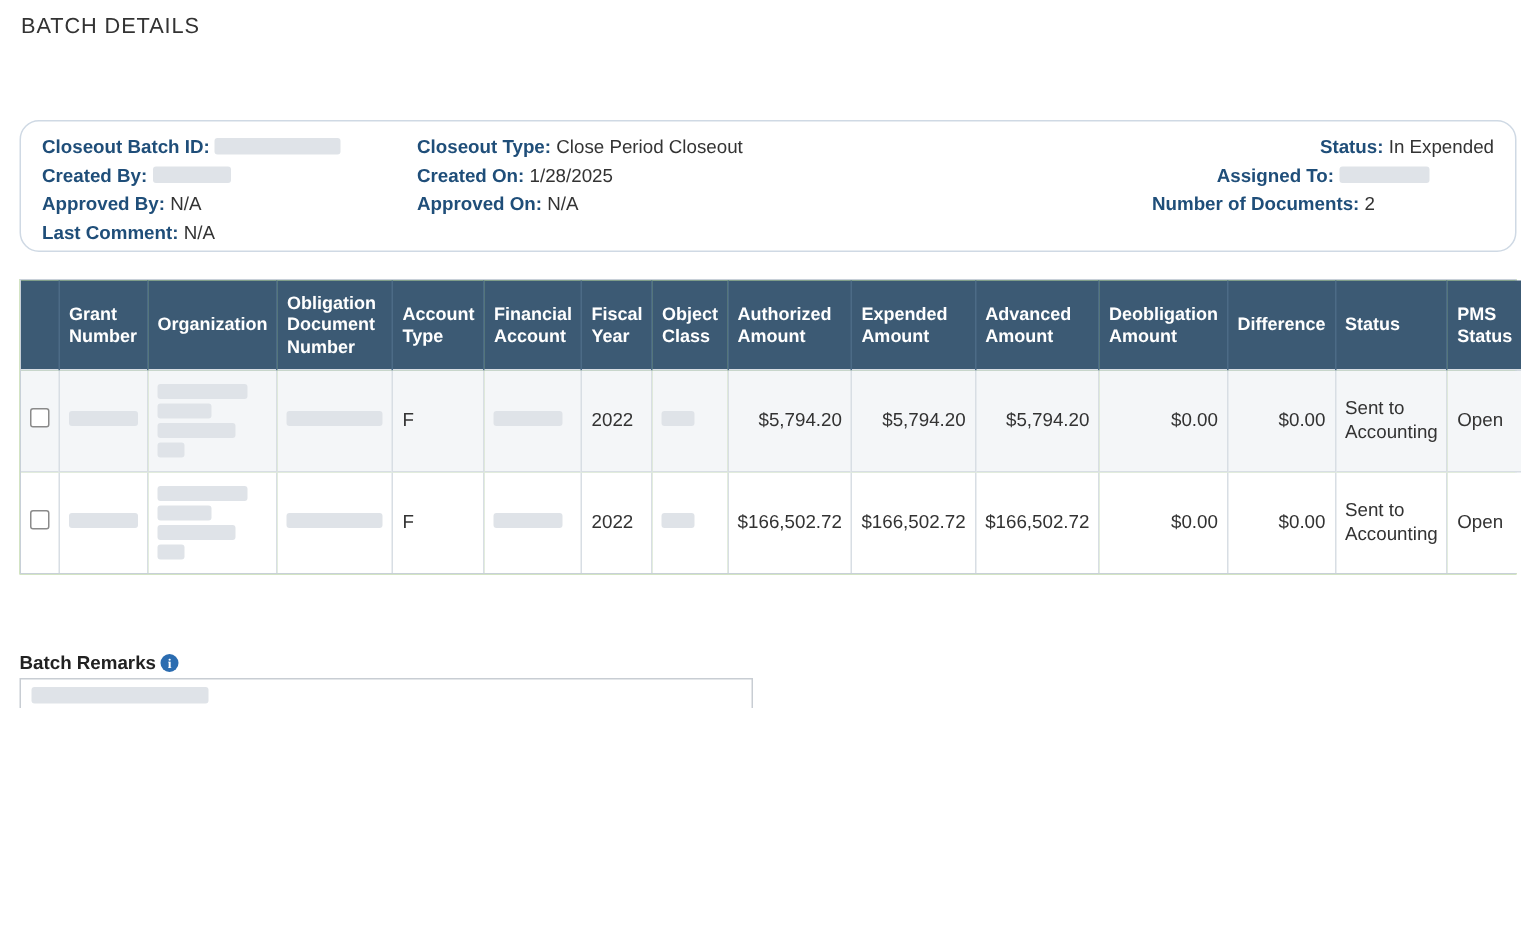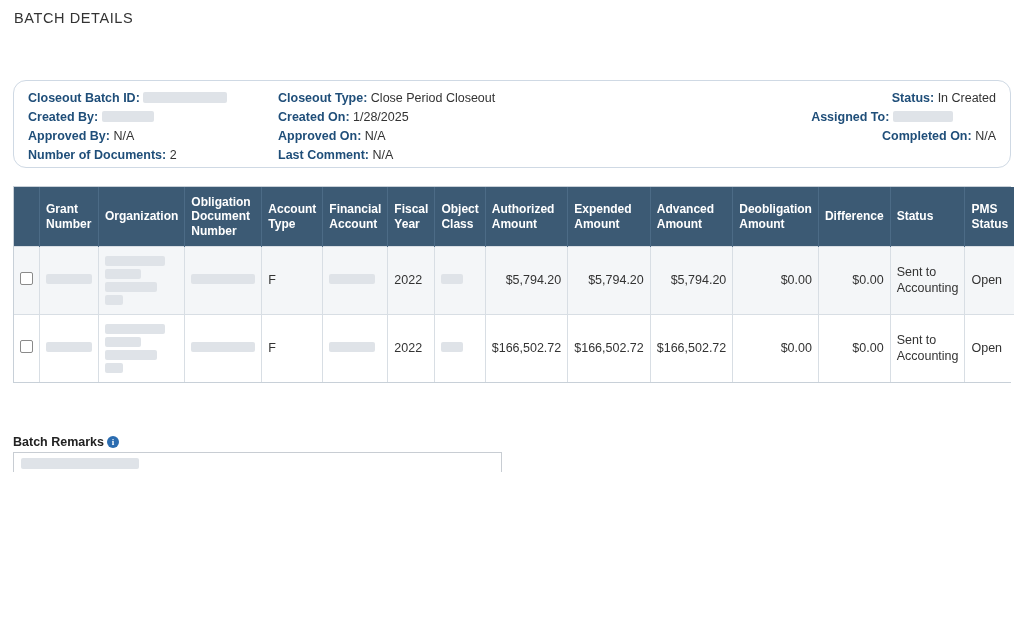--- a/index.html
+++ b/index.html
@@ -194,21 +194,21 @@
       <div>
         <span class="dlabel">Closeout Batch ID:</span>
         <span class="redacted" style="width:84px;height:11px;vertical-align:-1px;"></span>
       </div>
       <div>
         <span class="dlabel">Closeout Type:</span>
         <span class="dval">Close Period Closeout</span>
       </div>
       <div style="text-align:right;">
         <span class="dlabel">Status:</span>
-        <span class="dval">In Created</span>
+        <span class="dval">In Expended</span>
       </div>
 
       <div>
         <span class="dlabel">Created By:</span>
         <span class="redacted" style="width:52px;height:11px;vertical-align:-1px;"></span>
       </div>
       <div>
         <span class="dlabel">Created On:</span>
         <span class="dval">1/28/2025</span>
       </div>
@@ -216,24 +216,20 @@
         <span class="dlabel">Assigned To:</span>
         <span class="redacted" style="width:60px;height:11px;vertical-align:-1px;"></span>
       </div>
 
       <div>
         <span class="dlabel">Approved By:</span>
         <span class="dval">N/A</span>
       </div>
       <div>
         <span class="dlabel">Approved On:</span>
-        <span class="dval">N/A</span>
-      </div>
-      <div style="text-align:right;">
-        <span class="dlabel">Completed On:</span>
         <span class="dval">N/A</span>
       </div>
 
       <div>
         <span class="dlabel">Number of Documents:</span>
         <span class="dval">2</span>
       </div>
       <div>
         <span class="dlabel">Last Comment:</span>
         <span class="dval">N/A</span>

